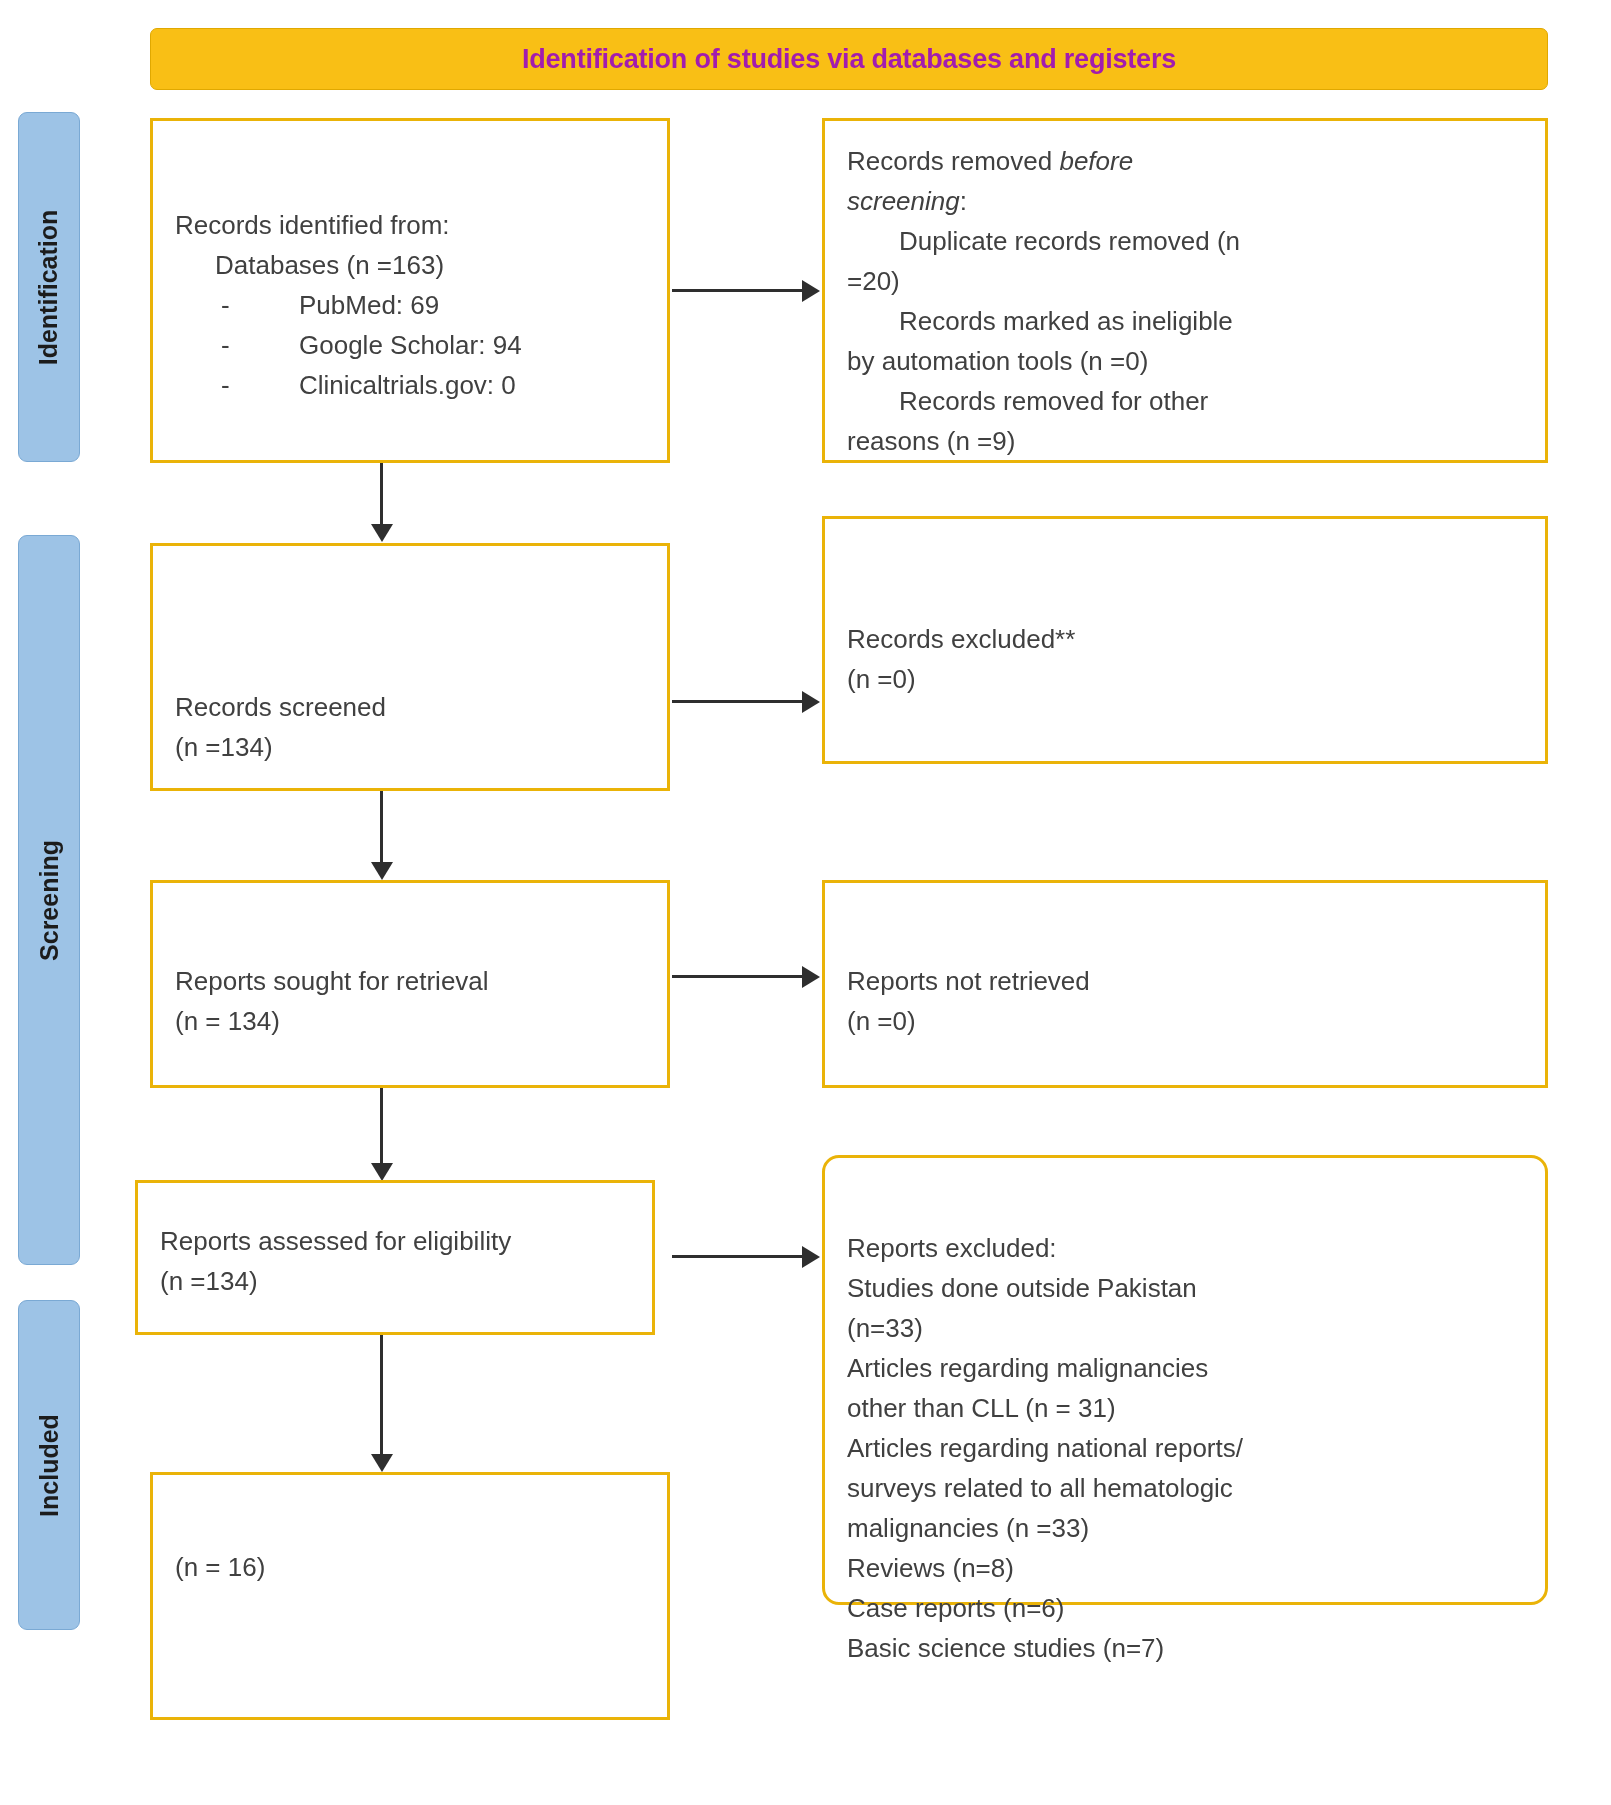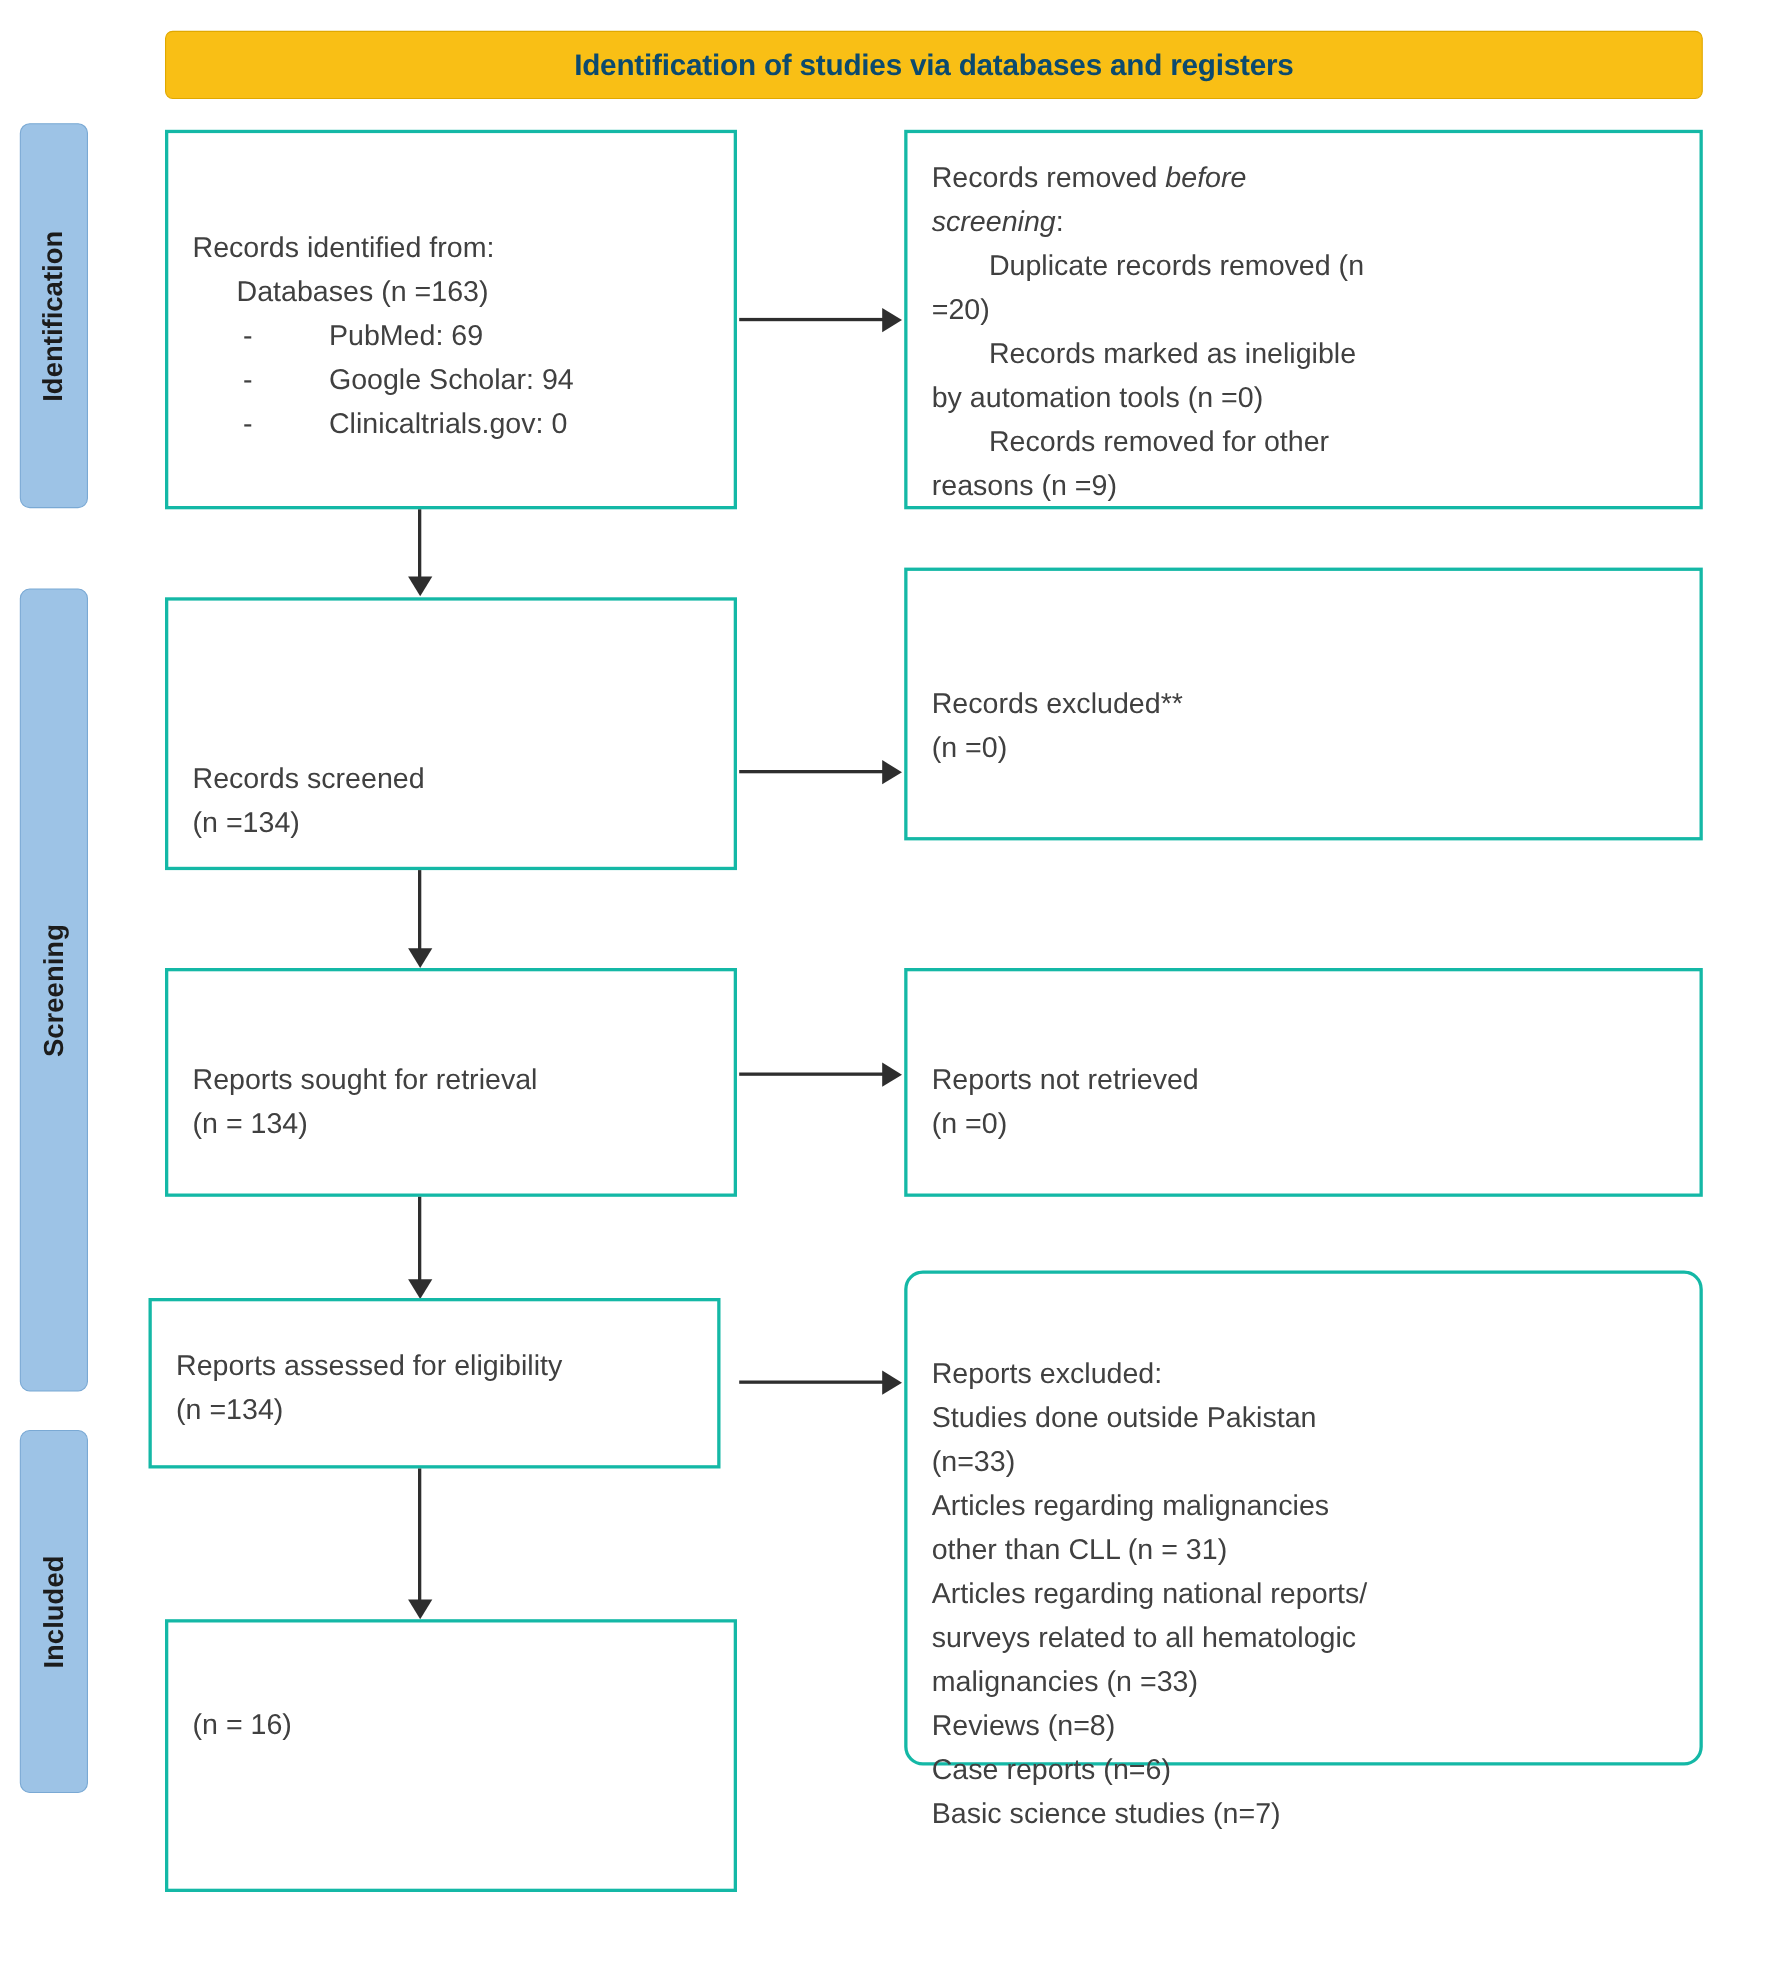--- a/index.html
+++ b/index.html
@@ -30,21 +30,21 @@
     border: 1px solid #e0a800;
     border-radius: 7px;
     display: flex;
     align-items: center;
     justify-content: center;
     box-sizing: border-box;
   }
   .banner-text {
     font-size: 27px;
     font-weight: bold;
-    color: #0c4a6e;
+    color: #a21caf;
     letter-spacing: -0.2px;
     text-align: left;
   }
 
   
   .stage-tab {
     position: absolute;
     background: #9dc3e6;
     border: 1px solid #7aa9d4;
     border-radius: 9px;
@@ -58,21 +58,21 @@
     white-space: nowrap;
     font-size: 25px;
     font-weight: bold;
     color: #1c1c1c;
   }
 
   
   .flow-box {
     position: absolute;
     background: #ffffff;
-    border: 3px solid #14b8a6;
+    border: 3px solid #eab308;
     box-sizing: border-box;
     padding: 0;
   }
   .flow-box .body {
     position: absolute;
     left: 22px;
     right: 14px;
   }
   .line {
     font-size: 26px;

